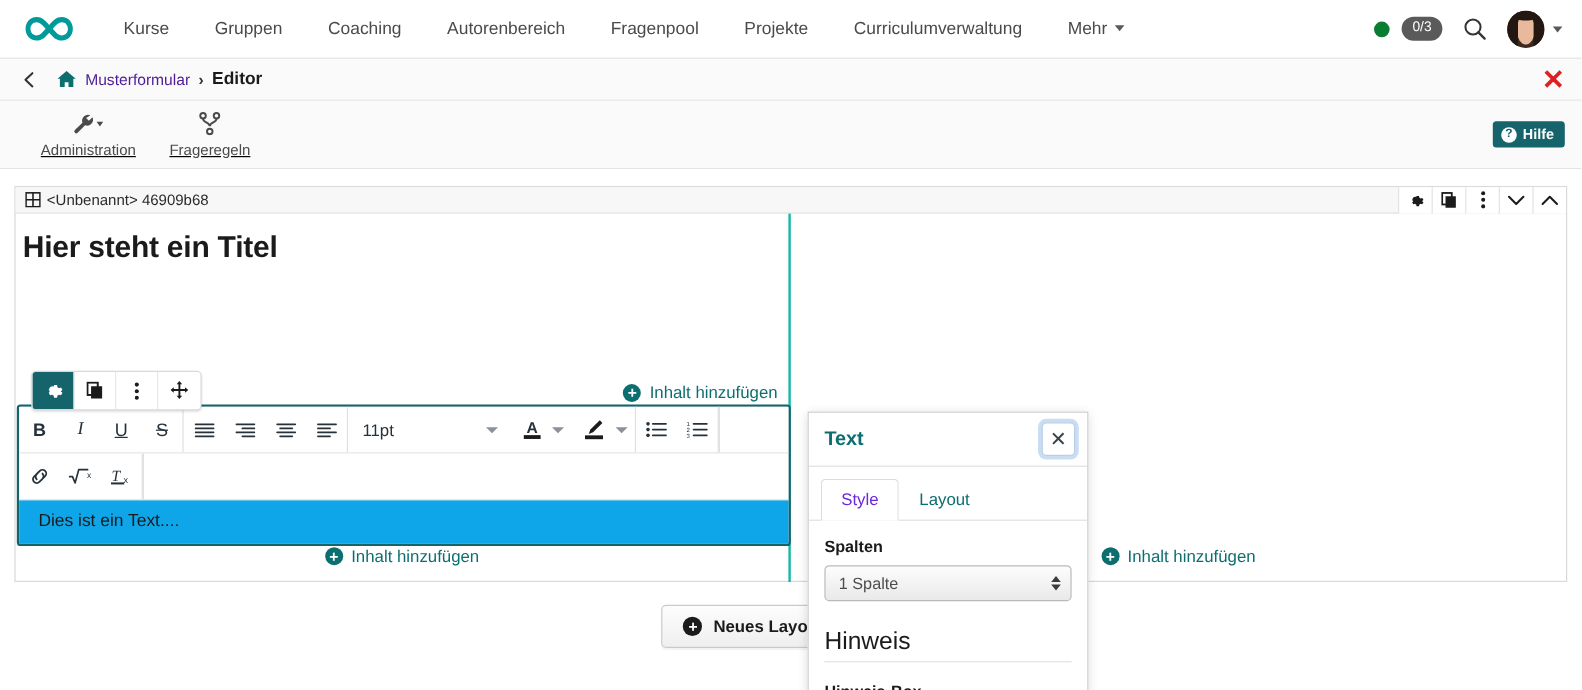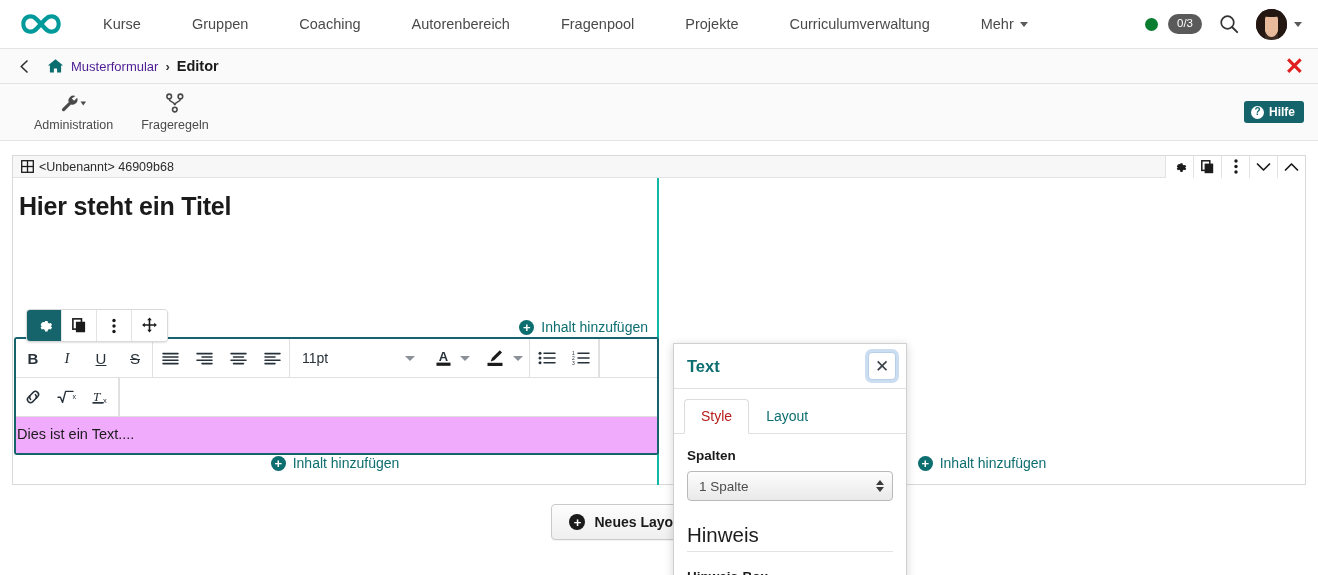--- a/index.html
+++ b/index.html
@@ -20,21 +20,21 @@
     align-items: center;
     padding: 0 16px 0 18px;
     position: relative;
   }
   .brand-logo {
     width: 46px; height: 30px;
     display: flex; align-items: center; justify-content: center;
     margin-right: 22px;
     cursor: pointer;
   }
-  .nav-links { display: flex; align-items: center; gap: 17px; }
+  .nav-links { display: flex; align-items: center; gap: 4px; }
   .nav-link {
     font-size: 14.5px;
     color: #4a4a4a;
     padding: 0 17px;
     line-height: 49px;
     cursor: pointer;
     white-space: nowrap;
   }
   .nav-right {
     margin-left: auto;
@@ -161,20 +161,21 @@
     position: relative;
   }
   .tool-item {
     display: flex;
     flex-direction: column;
     align-items: center;
     justify-content: center;
     cursor: pointer;
     padding: 0 14px;
     min-width: 76px;
+    text-decoration: underline;
   }
   .tool-item .ticon { height: 21px; display:flex; align-items:center; color:#4a4a4a; }
   .tool-item .tlabel { font-size: 12.5px; color: #4a4a4a; margin-top: 4px; white-space: nowrap; }
   .help-btn {
     margin-left: auto;
     background: #15636b;
     color: #fff;
     font-size: 12px;
     font-weight: bold;
     border-radius: 3px;
@@ -352,25 +353,25 @@
     border-right: 5px solid transparent;
     border-top: 5px solid #8a9199;
   }
   .colorbtn {
     display: flex; align-items: center;
     padding: 0 6px 0 10px;
     cursor: pointer;
     gap: 8px;
   }
   .rte-text {
-    padding: 9px 0 9px 1px;
+    padding: 9px 0 9px 16px;
     font-size: 14.5px;
     color: #1b1b1b;
     min-height: 36px;
-    background: #f0abfc;
+    background: #0ea5e9;
   }
 
   
   .panel {
     position: absolute;
     left: 673px; top: 202px;
     width: 234px;
     height: 331px;
     background: #fff;
     border: 1px solid #d0d0d0;
@@ -413,21 +414,21 @@
     padding: 8px 16px 9px 16px;
     font-size: 14px;
     cursor: pointer;
     color: #0d6e70;
     border: 1px solid transparent;
     border-bottom: none;
     margin-bottom: -1px;
     border-radius: 4px 4px 0 0;
   }
   .ptab.active {
-    color: #b91c1c;
+    color: #6d28d9;
     background: #fff;
     border-color: #dcdcdc;
     border-bottom: 1px solid #fff;
   }
   .panel-body { padding: 14px 13px 0 13px; flex: 1; }
   .field-label {
     font-size: 13.5px;
     font-weight: bold;
     color: #1b1b1b;
     margin-bottom: 8px;

